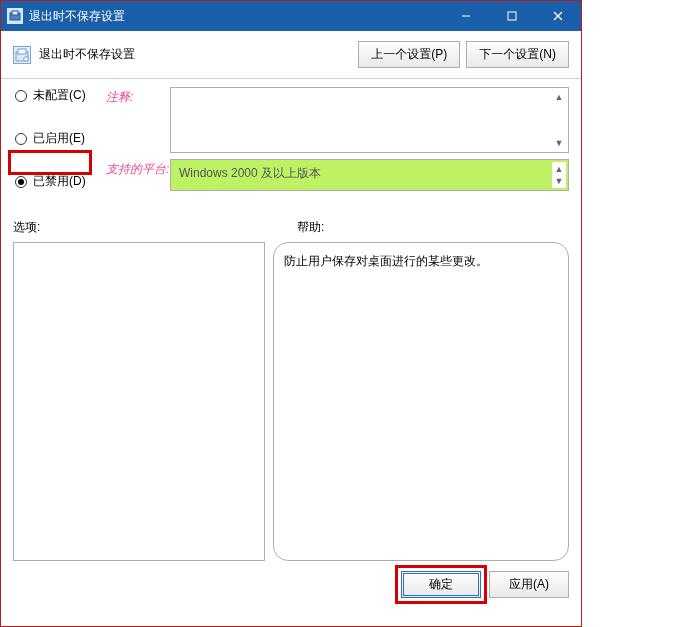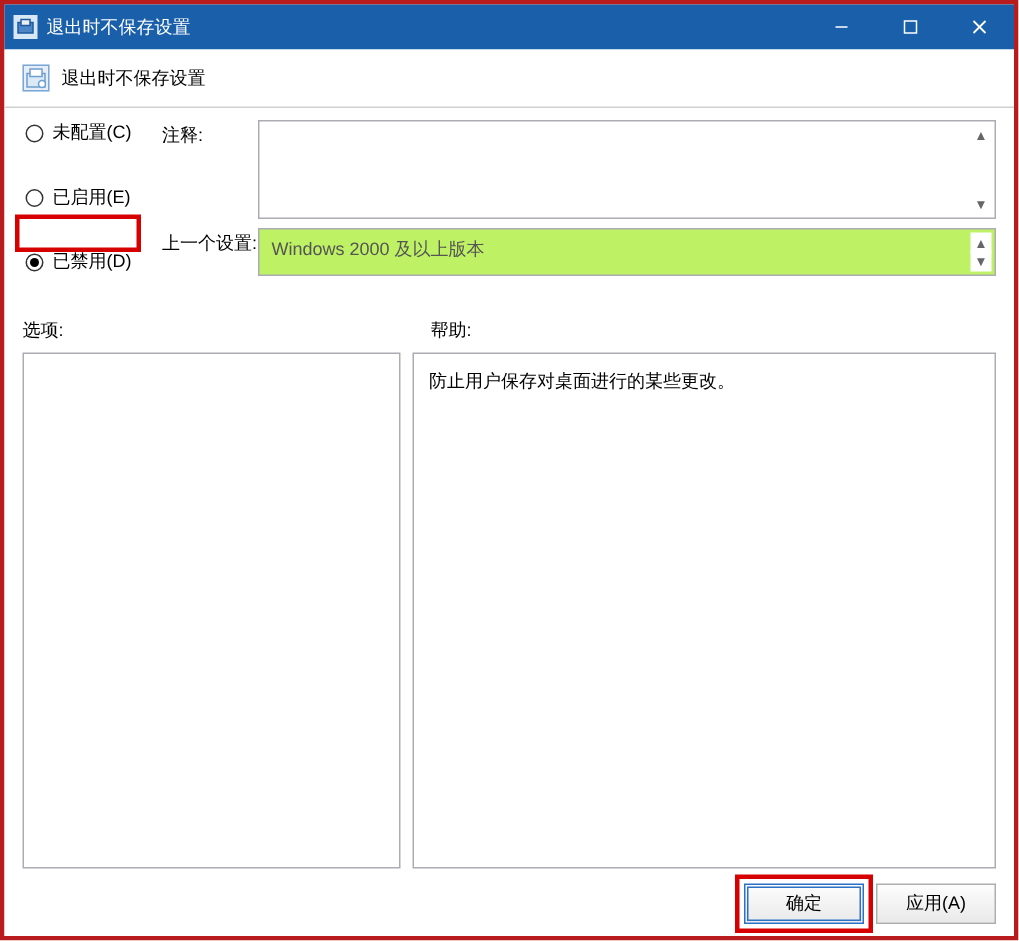--- a/index.html
+++ b/index.html
@@ -1,17 +1,17 @@
 <!DOCTYPE html>
 <html><head>
   <meta charset="utf-8">
   <style>
     * { margin: 0; padding: 0; box-sizing: border-box; font-family: "Microsoft YaHei", "SimSun", Arial, sans-serif; font-size: 12px; }
     html, body { width: 679px; height: 627px; overflow: hidden; background: #fff; }
-    .window { width: 679px; height: 627px; display: flex; flex-direction: column; border: 3px solid #b91c1c; }
+    .window { width: 582px; height: 627px; display: flex; flex-direction: column; border: 1px solid #b91c1c; }
     .titlebar { background: #195faa; color: #fff; height: 30px; display: flex; align-items: center; justify-content: space-between; padding-left: 6px; }
     .titlebar-left { display: flex; align-items: center; gap: 6px; }
     .titlebar-icon { width: 16px; height: 16px; background: #d8e7f5; display:flex; align-items:center; justify-content:center; font-size:10px; color:#195faa; }
     .titlebar-title { font-size: 12px; }
     .winbtns { display: flex; height: 100%; }
     .winbtn { width: 46px; height: 100%; display:flex; align-items:center; justify-content:center; color:#fff; }
 
     .content { flex:1; display:flex; flex-direction:column; background:#fff; position:relative; }
 
     .header-row { display:flex; align-items:center; padding:10px 12px 6px 12px; gap:8px; }
@@ -24,37 +24,37 @@
 
     .radio-area { position:relative; }
     .radio-col { position:absolute; left:14px; top:0; display:flex; flex-direction:column; gap:26px; }
     .radio-item { display:flex; align-items:center; gap:6px; cursor:default; }
     .radio { width:12px; height:12px; border:1px solid #333; border-radius:50%; display:inline-flex; align-items:center; justify-content:center; background:#fff; }
     .radio.checked::after { content:""; width:6px; height:6px; border-radius:50%; background:#000; }
     .radio-highlight { position:absolute; left:7px; top:63px; width:84px; height:25px; border:3px solid #d60000; pointer-events:none; }
 
     .right-fields { margin-left:105px; padding-right:12px; }
     .field-row { display:flex; align-items:flex-start; margin-bottom:6px; }
-    .field-label { width:64px; color:#000000; padding-top:2px; }
+    .field-label { width:64px; color:#ec4899; padding-top:2px;font-style:italic; }
     .field-box { flex:1; background:#fff; border:1px solid #abadb3; min-height:66px; position:relative; overflow:hidden; }
     .field-box.small { min-height:32px; padding:5px 8px; color:#555; background:#bef264; }
     .scroll-arrow { position:absolute; right:2px; width:14px; height:14px; background:#fff; border:none; color:#666; font-size:9px; display:flex; align-items:center; justify-content:center; }
     .scroll-arrow.up { top:2px; }
     .scroll-arrow.dn { bottom:2px; }
 
-    .mid-labels { display:flex; padding:12px 0 6px 12px; gap:0; }
+    .mid-labels { display:flex; padding:12px 0 6px 12px; gap:12px; }
     .mid-left-label { width:272px; }
     .mid-right-label { }
 
     .lists-row { display:flex; gap:8px; padding:0 12px 0 12px; flex:1; min-height:0; }
     .listbox { border:1px solid #abadb3; background:#fff; overflow:auto; }
     .listbox.left { width:252px; }
-    .listbox.right { flex:1; padding:8px 10px; line-height:1.75; color:#000; font-size:12px;}
+    .listbox.right { flex:1; padding:8px 10px; line-height:1.75; color:#000; font-size:12px;border-radius:15px;}
 
-    .footer { display:flex; justify-content:flex-end; gap:8px; padding:10px 12px 8px 12px; align-items:center; }
+    .footer { display:flex; justify-content:flex-end; gap:8px; padding:10px 12px 28px 12px; align-items:center; }
     .footer .btn { min-width:80px; }
     .ok-wrap { position:relative; display:inline-block; }
     .ok-border { position:absolute; left:-6px; top:-6px; right:-6px; bottom:-6px; border:3px solid #d60000; pointer-events:none; }
     .btn.primary { border:1px solid #2a72c8; outline:1px solid #2a72c8; outline-offset:-3px; }
 
     .help-text p { margin-bottom:12px; }
   </style>
 </head>
 <body>
 
@@ -94,20 +94,24 @@
 
     <div class="header-row">
       <div class="header-icon">
         <svg width="16" height="16" viewBox="0 0 16 16">
             <rect x="2" y="5" width="12" height="9" fill="#dce9f7" stroke="#6f9fcf"></rect>
             <rect x="4" y="2" width="8" height="5" fill="#fff" stroke="#6f9fcf"></rect>
             <circle cx="12" cy="12" r="2.3" fill="#fff" stroke="#6f9fcf"></circle>
           </svg>
       </div>
       <div class="header-title">退出时不保存设置</div>
+      <div class="nav-buttons">
+        <div class="btn">上一个设置(P)</div>
+        <div class="btn">下一个设置(N)</div>
+      </div>
     </div>
 
     <hr class="hr">
 
     <div class="radio-area" style="height:120px;">
       <div class="radio-col">
         <label class="radio-item">
           <span class="radio"></span>
           <span>未配置(C)</span>
         </label>
@@ -124,21 +128,21 @@
 
       <div class="right-fields">
         <div class="field-row">
           <div class="field-label">注释:</div>
           <div class="field-box">
             <div class="scroll-arrow up">▲</div>
             <div class="scroll-arrow dn">▼</div>
           </div>
         </div>
         <div class="field-row">
-          <div class="field-label">上一个设置:</div>
+          <div class="field-label">支持的平台:</div>
           <div class="field-box small">
             <span>Windows 2000 及以上版本</span>
             <div class="scroll-arrow up">▲</div>
             <div class="scroll-arrow dn">▼</div>
           </div>
         </div>
       </div>
     </div>
 
     <div class="mid-labels">

